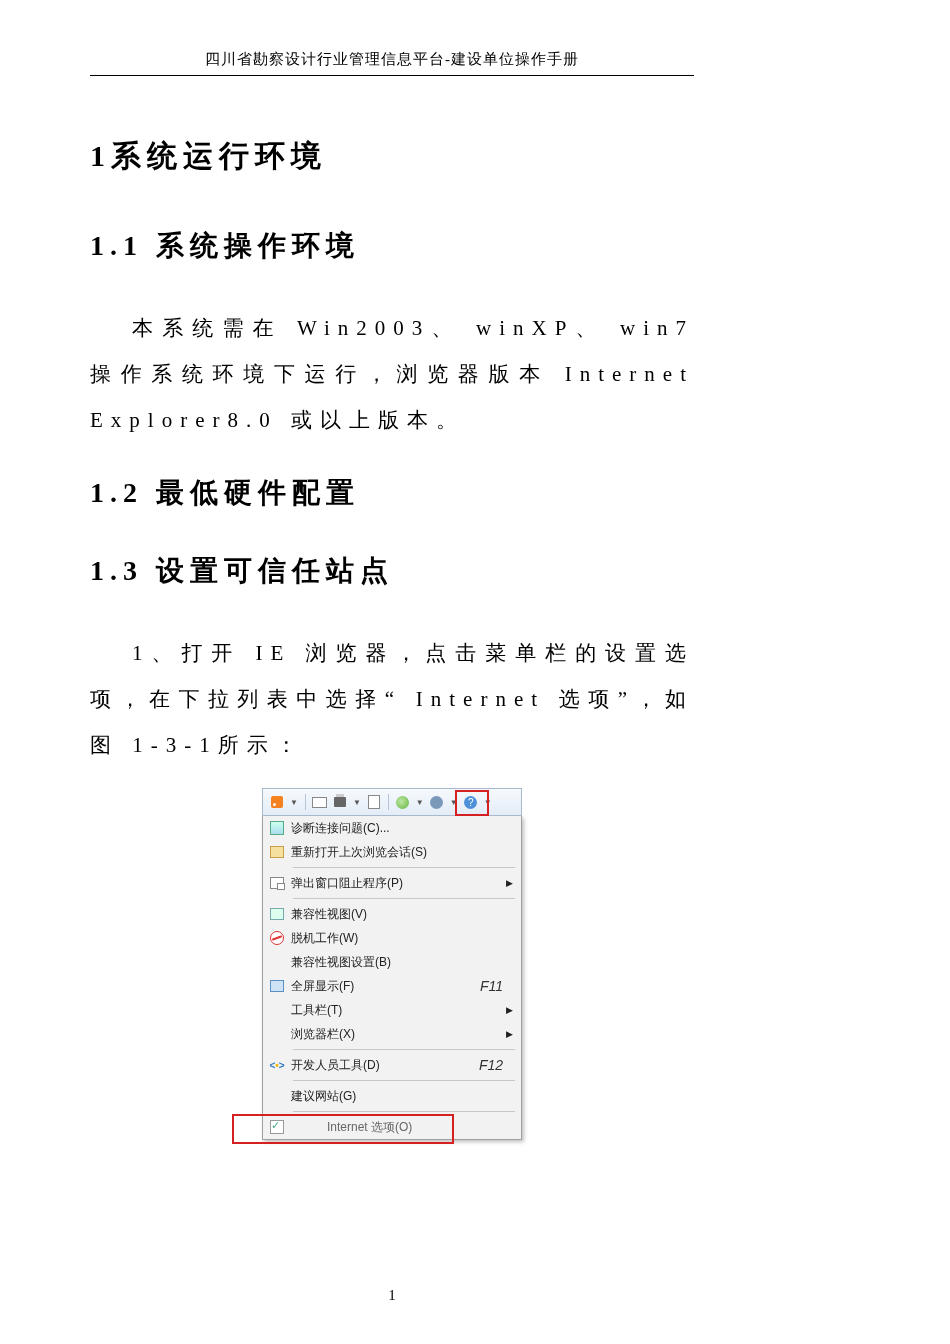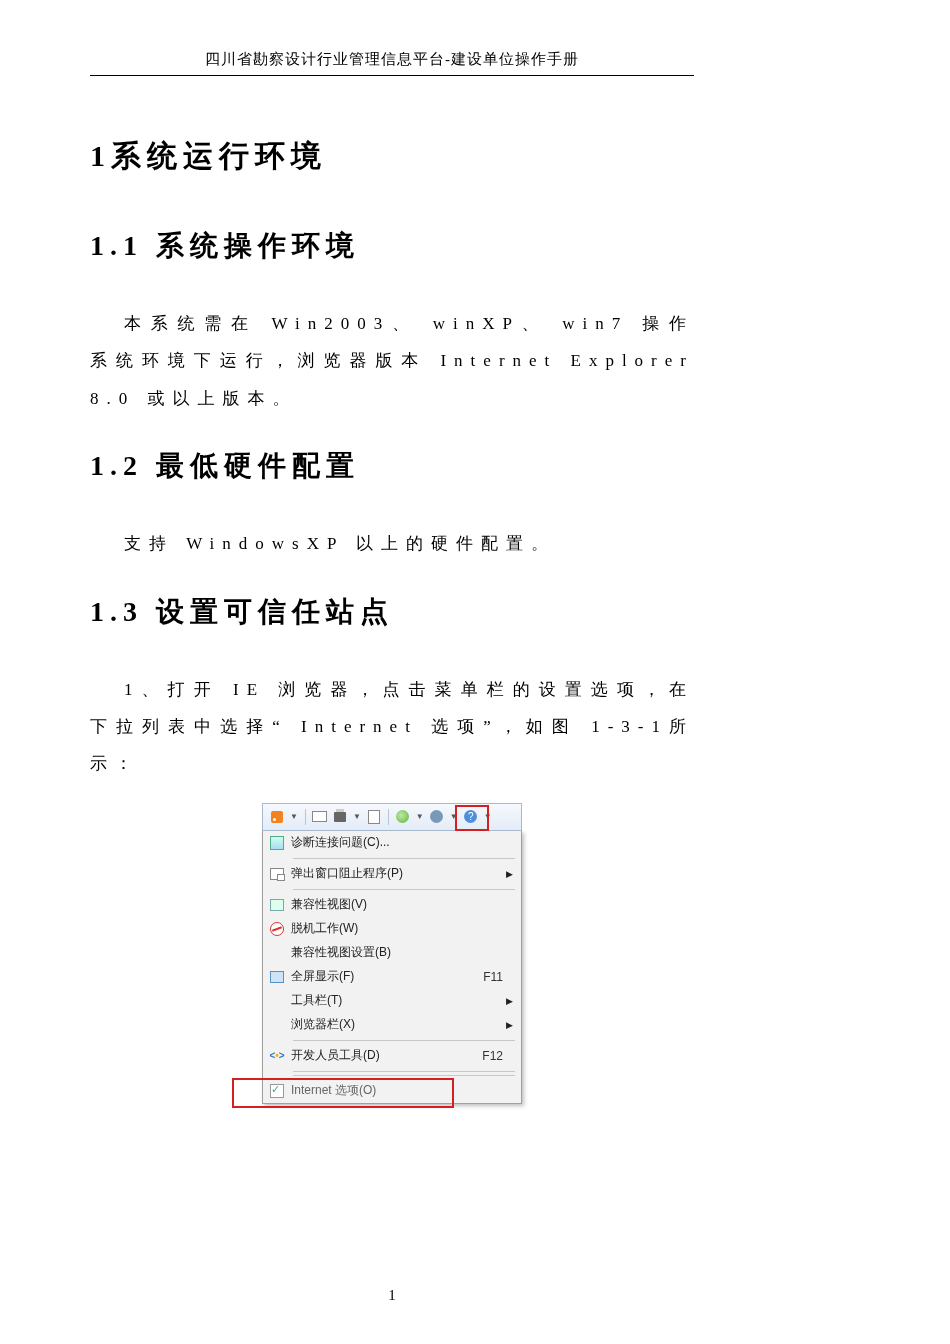--- a/index.html
+++ b/index.html
@@ -30,21 +30,21 @@
     letter-spacing: 6px;
     margin: 4px 0 50px 0;
   }
   .h2 {
     font-size: 28px;
     font-weight: bold;
     letter-spacing: 6px;
     margin: 30px 0 40px 0;
   }
   .para {
-    font-size: 17px;
+    font-size: 21px;
     line-height: 2.2;
     letter-spacing: 8px;
     text-indent: 2em;
     text-align: justify;
     margin: 0 0 20px 0;
     word-break: break-all;
   }
   .footer {
     position: absolute;
     bottom: 40px;
@@ -111,32 +111,34 @@
     flex: 0 0 28px;
   }
   .label-col {
     flex: 1;
     white-space: nowrap;
   }
   .hint-col {
     width: 30px;
     text-align: right;
     color: #333;
-    font-size: 12px;
+    font-size: 14px;
+    font-style: italic;
   }
   .sub-arrow {
     width:10px; text-align:right; font-size:9px; color:#222;
   }
   .menu-divider {
     height:1px;
     background:#c8c8c8;
     margin: 3px 6px 3px 30px;
   }
   .last-row {
     color:#666;
+    gap:36px;
   }
   .redbox2 {
     position: relative;
     margin-top: -26px;
     margin-left: -30px;
     width: 218px;
     height: 26px;
     border: 2.5px solid #d42020;
     pointer-events:none;
   }
@@ -169,21 +171,20 @@
 
 <div class="page">
   <div class="header">四川省勘察设计行业管理信息平台-建设单位操作手册</div>
 
   <div class="h1">1系统运行环境</div>
 
   <div class="h2">1.1 系统操作环境</div>
   <p class="para">本系统需在 Win2003、 winXP、 win7 操作系统环境下运行，浏览器版本 Internet Explorer8.0 或以上版本。</p>
 
   <div class="h2">1.2 最低硬件配置</div>
-  <p class="para">支持 WindowsXP 以上的硬件配置。</p>
 
   <div class="h2">1.3 设置可信任站点</div>
   <p class="para">1、打开 IE 浏览器，点击菜单栏的设置选项，在下拉列表中选择“ Internet 选项”，如图 1-3-1所示：</p>
 
   <div class="menu-wrap">
     <div class="toolbar">
       <span class="tb-icon">
           <span class="ic-rss"></span>
         </span>
       <span class="tb-arrow">▼</span>
@@ -216,20 +217,28 @@
 
     <div class="menu">
       <div class="menu-row">
         <span class="icon-col">
             <span class="ic-diag"></span>
           </span>
         <span class="label-col">诊断连接问题(C)...</span>
         <span class="hint-col"></span>
           <span class="sub-arrow"></span>
       </div>
+      <div class="menu-row">
+        <span class="icon-col">
+            <span class="ic-reopen"></span>
+          </span>
+        <span class="label-col">重新打开上次浏览会话(S)</span>
+        <span class="hint-col"></span>
+          <span class="sub-arrow"></span>
+      </div>
       <div class="menu-divider"></div>
       <div class="menu-row">
         <span class="icon-col">
             <span class="ic-popup"></span>
           </span>
         <span class="label-col">弹出窗口阻止程序(P)</span>
         <span class="hint-col"></span>
           <span class="sub-arrow">▶</span>
       </div>
       <div class="menu-divider"></div>
@@ -278,20 +287,26 @@
       <div class="menu-divider"></div>
       <div class="menu-row">
         <span class="icon-col">
             <span class="ic-dev">&lt;<span style="color:#f4b400">•</span>&gt;</span>
           </span>
         <span class="label-col">开发人员工具(D)</span>
         <span class="hint-col">F12</span>
           <span class="sub-arrow"></span>
       </div>
       <div class="menu-divider"></div>
+      <div class="menu-row">
+        <span class="icon-col"></span>
+        <span class="label-col">建议网站(G)</span>
+        <span class="hint-col"></span>
+          <span class="sub-arrow"></span>
+      </div>
       <div class="menu-divider"></div>
       <div class="menu-row last-row">
         <span class="icon-col">
             <span class="ic-iopt"></span>
           </span>
         <span class="label-col">Internet 选项(O)</span>
         <span class="hint-col"></span>
           <span class="sub-arrow"></span>
       </div>
     </div>

